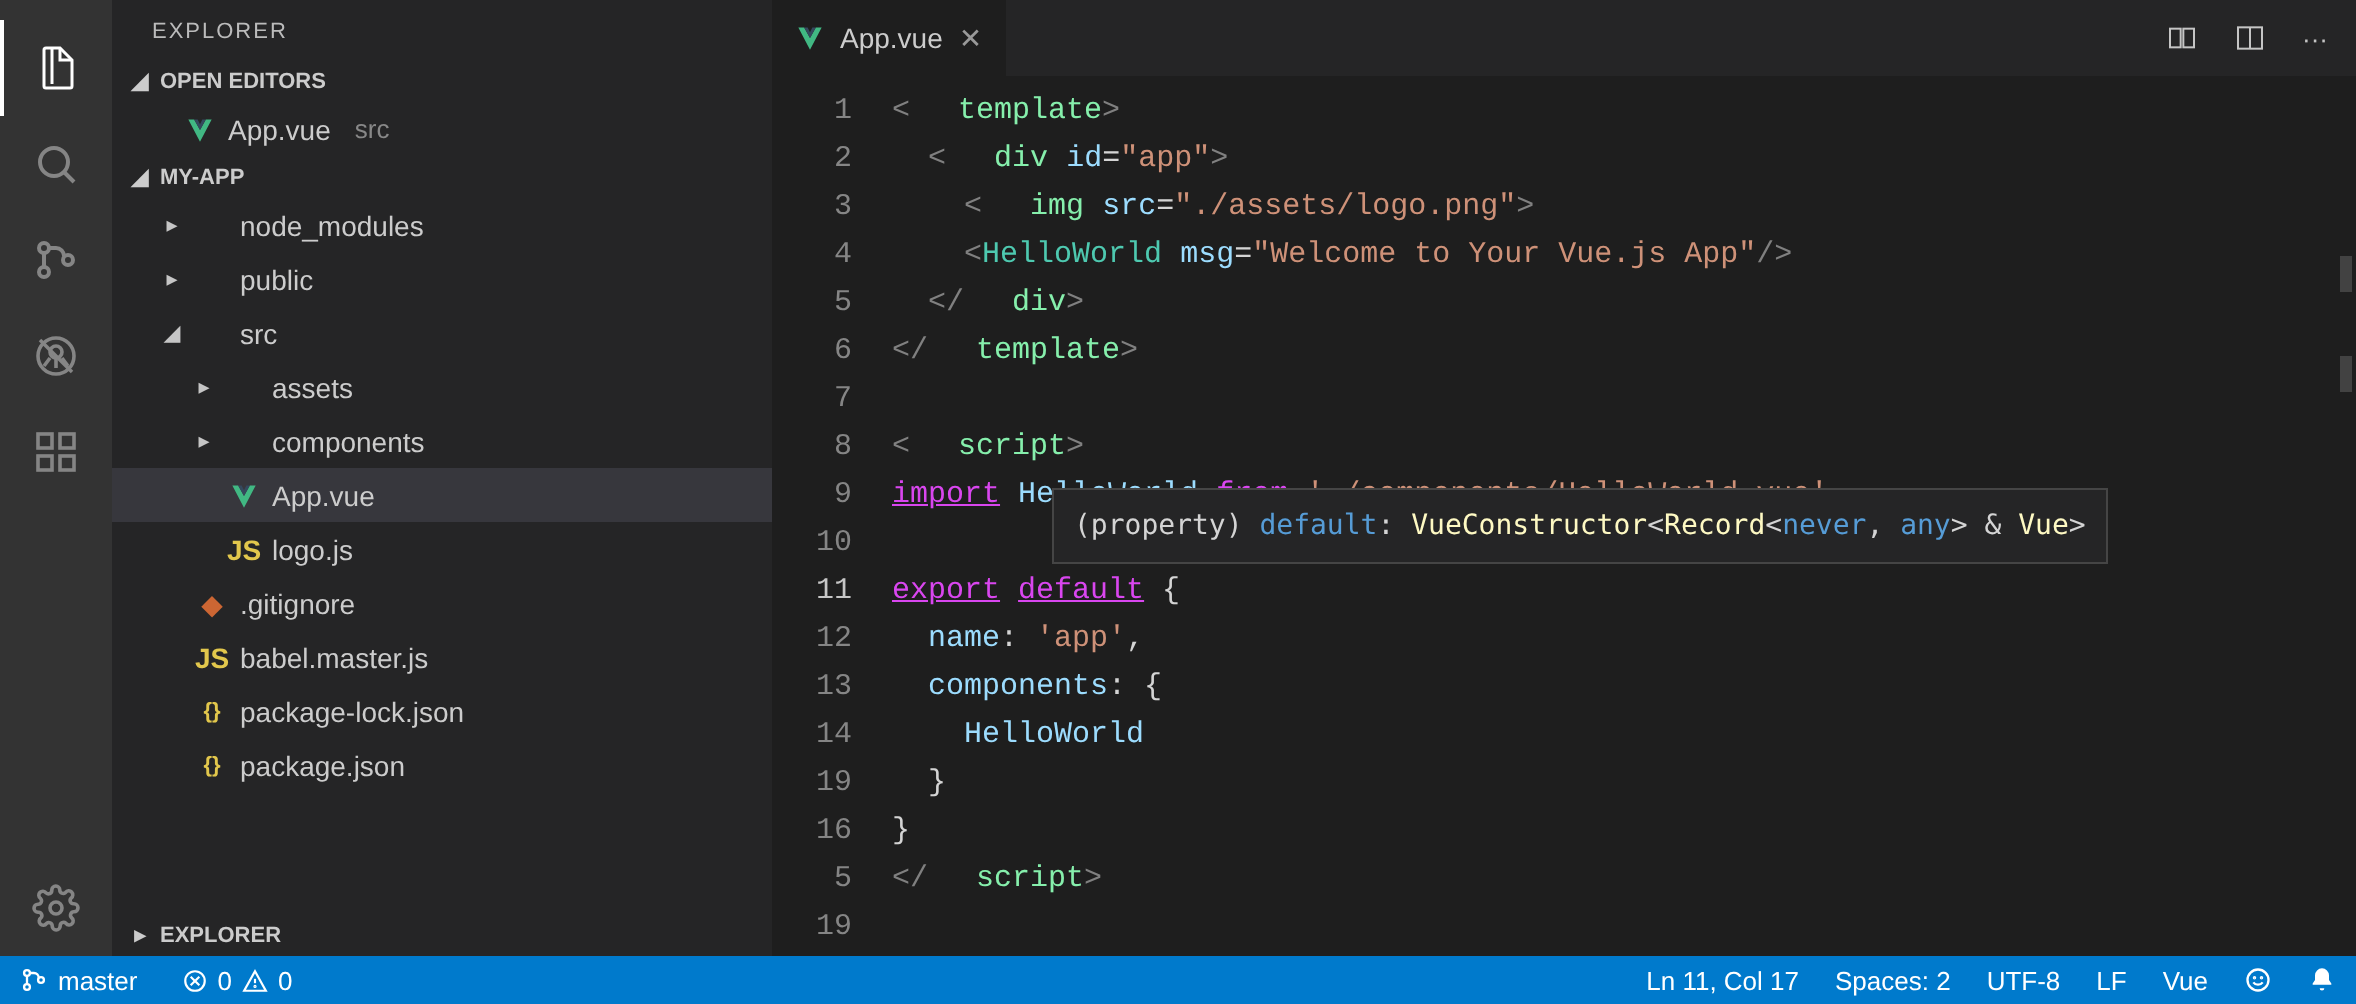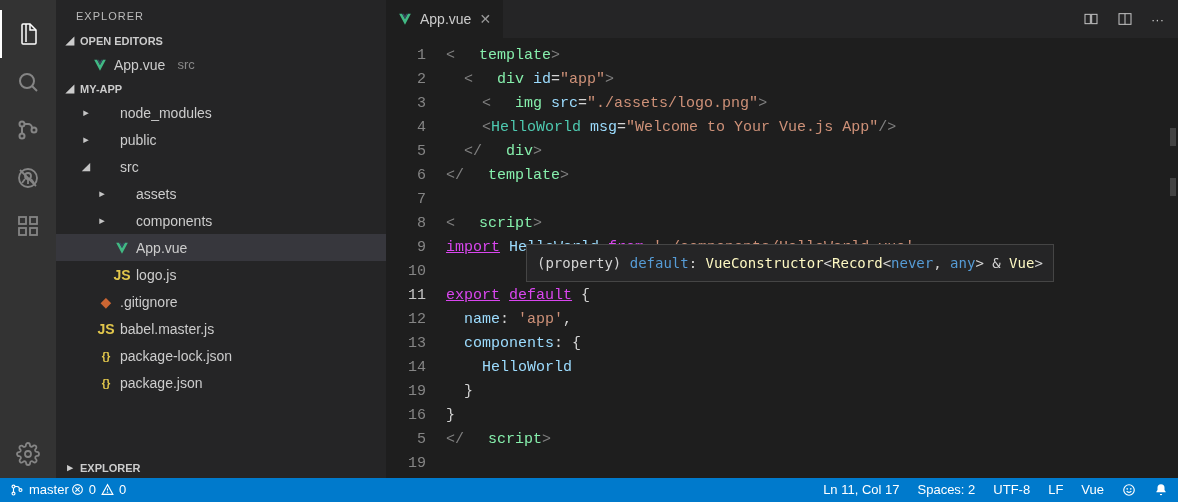--- a/index.html
+++ b/index.html
@@ -111,24 +111,24 @@
 }
 .tooltip .hl2 { color:#569cd6; }
 .tooltip .hl3 { color:#fef9c3; }
 .minimap { position:absolute; right:0; top:38px; bottom:0; width:10px; background:#1e1e1e; }
 .minimap .mm-thumb { position:absolute; right:2px; width:6px; height:18px; background:#424242; }
 .statusbar {
   height: 24px;
   background:#007acc;
   color:#ffffff;
   display:flex;
-  align-items:flex-start;
+  align-items:center;
   font-size:13px;
   padding: 4px 10px;
-  gap: 2px;
+  gap: 22px;
 }
 .statusbar .sb-right { margin-left:auto; display:flex; align-items:center; gap:18px; }
 .sb-item { display:flex; align-items:center; gap:5px; cursor:pointer; }
 svg { display:block; }
 </style>
 </head>
 <body>
 
 <div class="main-area">
 

